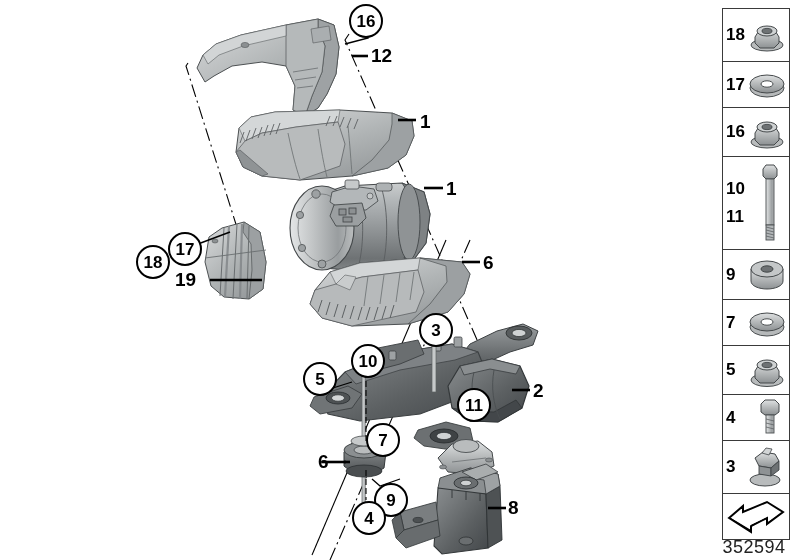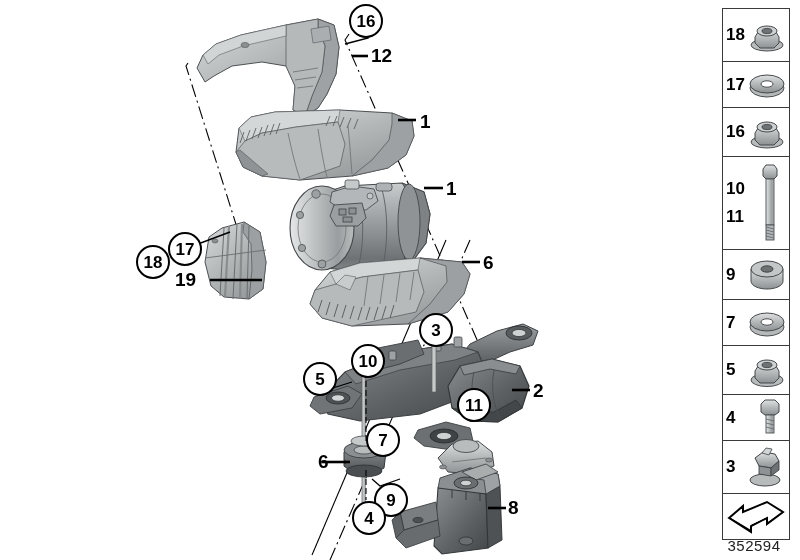--- a/index.html
+++ b/index.html
@@ -19,21 +19,21 @@
   #sidebar{position:absolute;left:722px;top:8px;width:68px;
            border:1.5px solid #3a3a3a;box-sizing:border-box;background:#fff;}
   .sb-row{position:relative;border-bottom:1.5px solid #3a3a3a;box-sizing:border-box;
           display:flex;align-items:center;padding-left:3px;}
   .sb-row:last-child{border-bottom:none;}
   .sb-num{font-weight:bold;font-size:17px;line-height:1.05;z-index:3;
           text-shadow:0 0 2px #fff,0 0 2px #fff,0 0 3px #fff;}
   .sb-art{position:absolute;right:2px;top:50%;transform:translateY(-50%);}
 
   #refnum{position:absolute;left:716px;top:537px;width:76px;text-align:center;
-          font-size:15px;letter-spacing:.5px;color:#222;}
+          font-size:18px;letter-spacing:.5px;color:#222;}
 
   svg{display:block;overflow:visible;}
 </style>
 </head>
 <body>
 
 <svg id="canvas" viewBox="0 0 800 560" xmlns="http://www.w3.org/2000/svg">
   <defs>
     <linearGradient id="gMetal" x1="0" y1="0" x2="0" y2="1">
       <stop offset="0%" stop-color="#dfe1e2"></stop>

